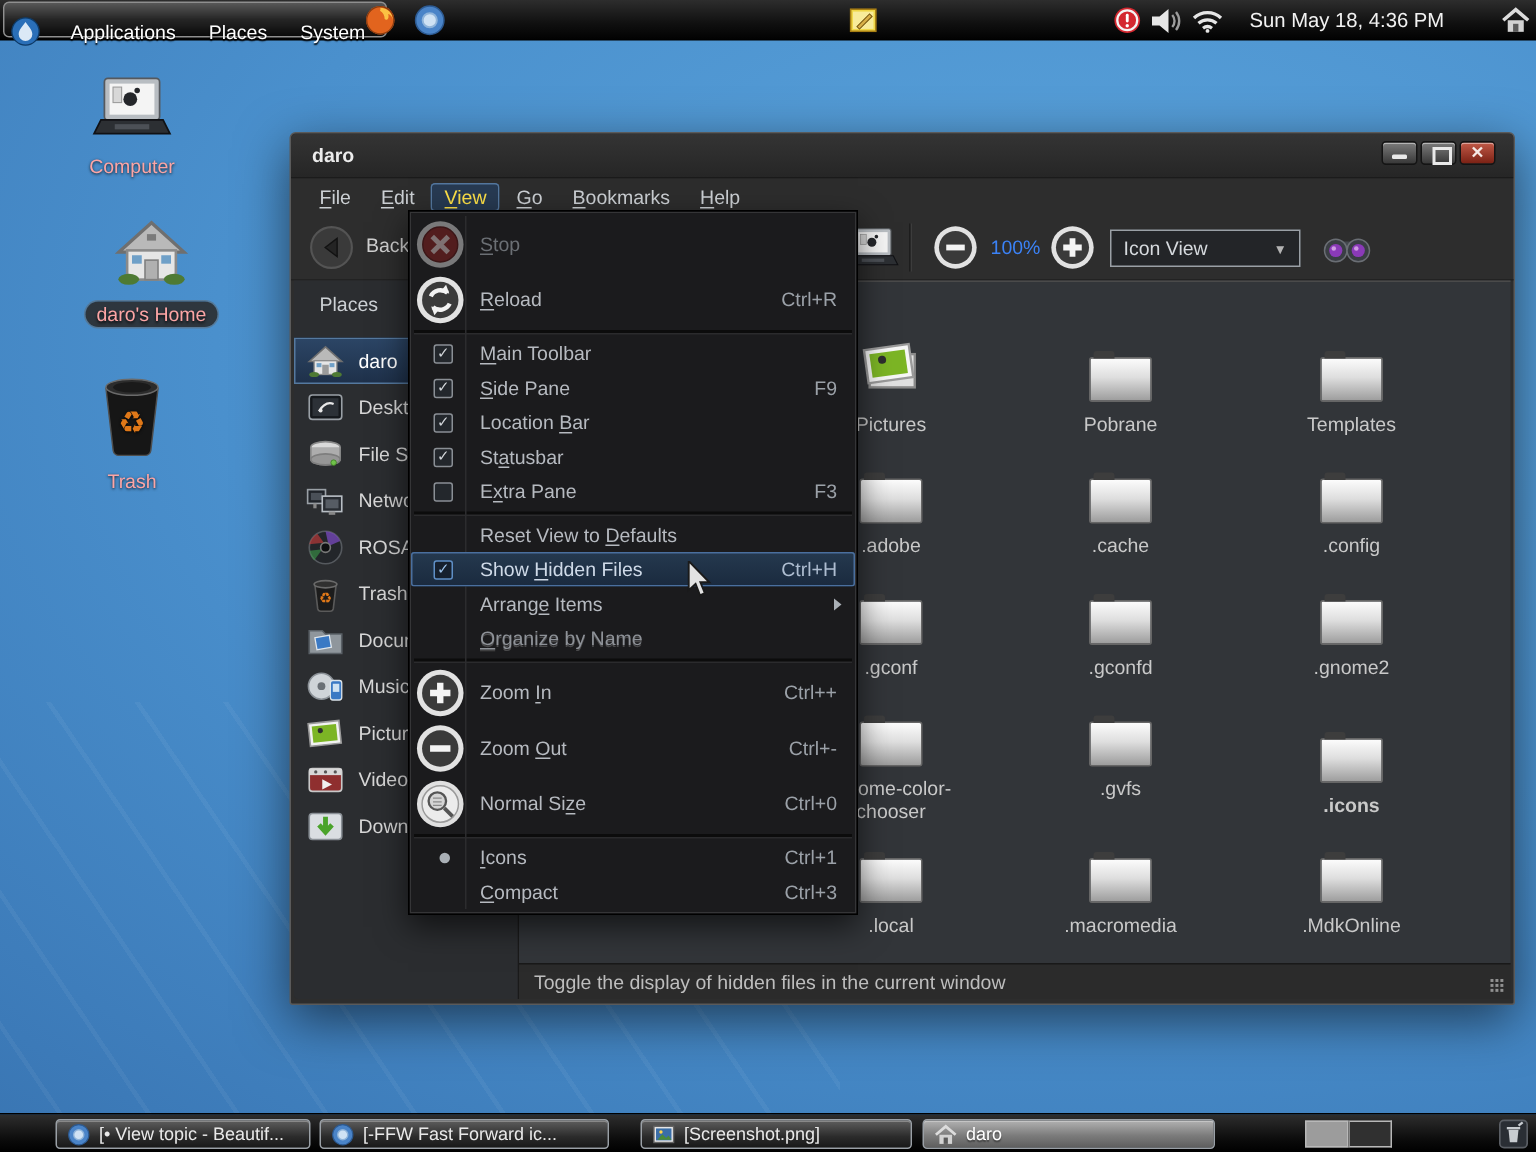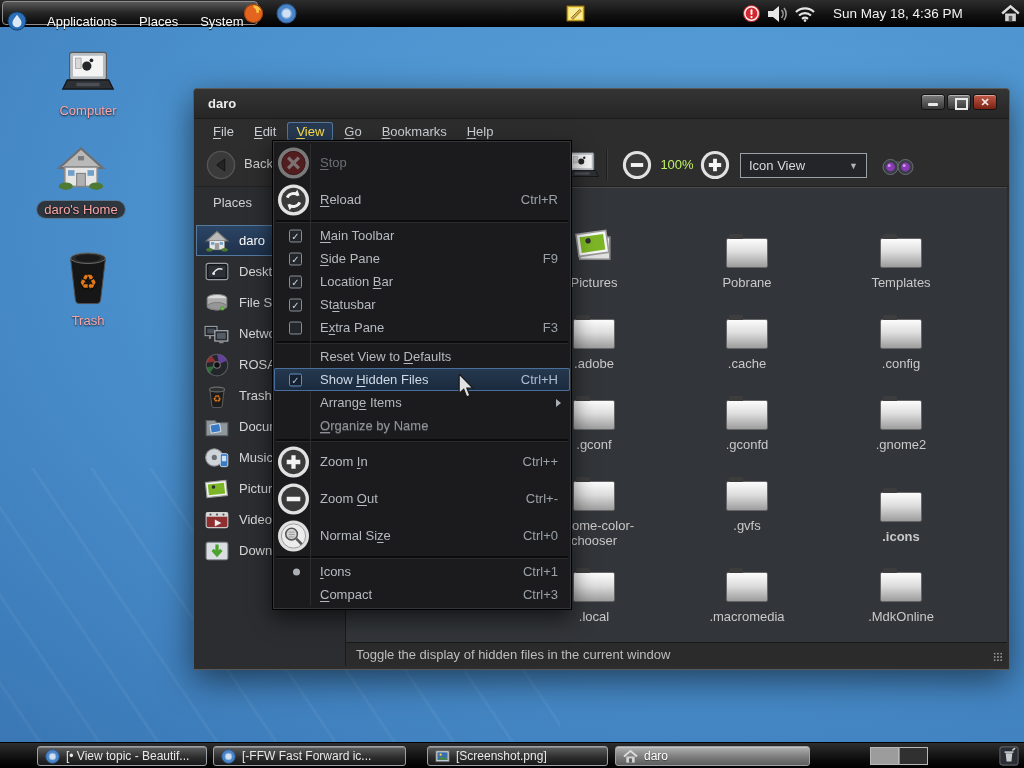--- a/index.html
+++ b/index.html
@@ -15,21 +15,21 @@
       background:repeating-linear-gradient(56deg, transparent 0 46px, rgba(255,255,255,.06) 46px 49px);
       opacity:.8; }
 
   
   .dicon { position:absolute; width:112px; text-align:center; color:#fca5a5; font-size:13px;
       text-shadow:0 1px 2px rgba(0,0,0,.85); z-index:2; }
   .dicon .dic { display:block; margin:0 auto; }
   .dicon .dlabel { margin-top:3px; display:inline-block; padding:1px 7px; border-radius:9px; }
   .dicon.selected .dlabel { background:rgba(42,42,42,.88); box-shadow:0 0 0 1px rgba(100,100,100,.5); }
   #di-0 { left:32px; top:50px; }
-  #di-1 { left:25px; top:142px;text-align:center; }
+  #di-1 { left:45px; top:142px;text-align:center; }
   #di-2 { left:32px; top:250px; }
 
   
   .panel { position:absolute; left:0; top:0; width:1024px; height:27px; z-index:60;
       background:linear-gradient(180deg,#2d2d2d 0%,#101010 60%,#020202 100%);
       border-bottom:1px solid #000; }
   .panel-group { position:absolute; left:2px; top:1px; height:24px; border:1px solid #8f8f8f;
       border-radius:4px; background:linear-gradient(180deg,#585858 0%,#252525 50%,#0a0a0a 100%);
       display:flex; align-items:center; gap:20px; padding:16px 14px 0 4px; }
   .panel-logo { width:20px; height:20px; }
@@ -74,21 +74,21 @@
   .toolbar { position:absolute; left:0; top:54px; right:0; height:44px;
       border-bottom:1px solid #222; }
   .back-btn { position:absolute; left:12px; top:7px; width:30px; height:30px; opacity:.8; }
   .back-label { position:absolute; left:50px; top:13px; font-size:13px; color:#cfcfcf; }
   .tb-computer { position:absolute; left:370px; top:8px; width:36px; height:30px; }
   .tb-sep { position:absolute; left:412px; top:6px; width:1px; height:32px; background:#1d1d1d;
       box-shadow:1px 0 0 #3c3c3c; }
   .tb-zoom-out { position:absolute; left:428px; top:7px; width:30px; height:30px; }
   .tb-zoom-in  { position:absolute; left:506px; top:7px; width:30px; height:30px; }
   .zoom-level { position:absolute; left:462px; top:14px; width:42px; text-align:center;
-      font-size:13px; color:#bef264; }
+      font-size:13px; color:#3b82f6; }
   .view-select { position:absolute; left:546px; top:10px; width:127px; height:25px;
       background:#232528; border:1px solid #9aa0a6; display:flex; align-items:center;
       padding:0 8px; color:#d6dade; font-size:13px; }
   .view-select .arrow { margin-left:auto; font-size:9px; color:#b4b4b4; }
   .tb-binoculars { position:absolute; left:688px; top:11px; width:32px; height:23px; }
 
   .sidebar { position:absolute; left:2px; top:98px; width:150px; bottom:3px;
       background:#2b2d30; border-right:1px solid #1a1a1a; border-radius:0 0 0 3px; }
   .side-header { position:absolute; left:17px; top:8px; font-size:13px; color:#cdd1d5; }
   #side-items { position:absolute; left:0; top:38px; right:0; }

